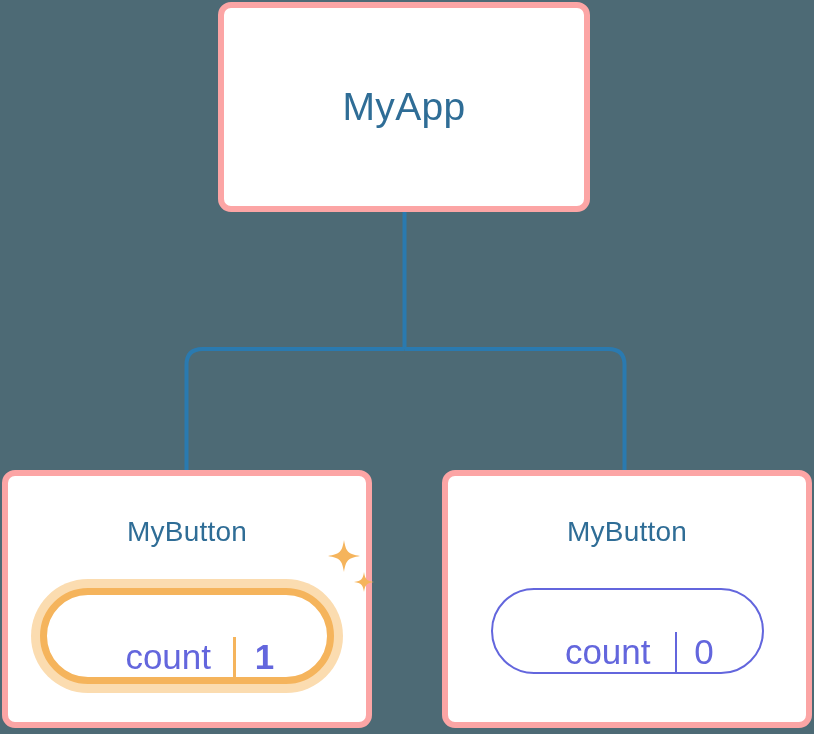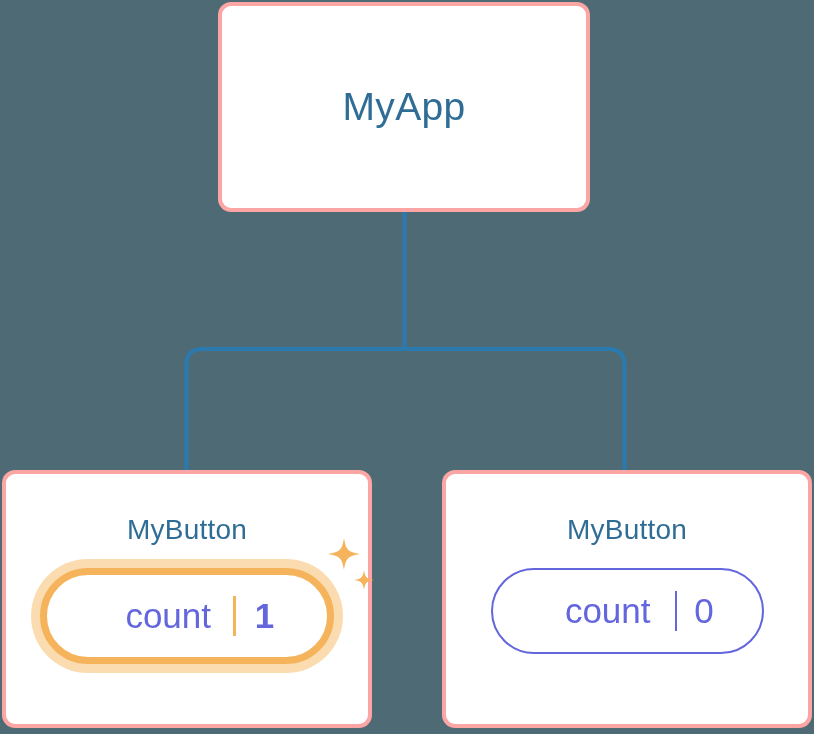--- a/index.html
+++ b/index.html
@@ -26,21 +26,21 @@
     top: 0;
     width: 814px;
     height: 734px;
     pointer-events: none;
   }
 
   
   .node {
     position: absolute;
     background: #ffffff;
-    border: 4px solid #fca5a5;
+    border: 6px solid #fca5a5;
     border-radius: 13px;
     box-sizing: border-box;
   }
   .node-root {
     left: 218px;
     top: 2px;
     width: 372px;
     height: 210px;
     display: flex;
     align-items: center;
@@ -80,26 +80,27 @@
 
   
   .pill-wrap {
     position: relative;
     margin-top: 22px;
     display: inline-flex;
   }
   .pill {
     position: relative;
     display: flex;
-    align-items: center;
+    align-items: flex-end;
     height: 86px;
     border: 2px solid #6366dd;
     border-radius: 48px;
     background: #ffffff;
     box-sizing: border-box;
+    margin-top: 18px;
   }
   .pill-key,
   .pill-val {
     display: flex;
     align-items: center;
     justify-content: center;
     font-size: 35px;
     color: #6366dd;
     box-sizing: border-box;
   }

